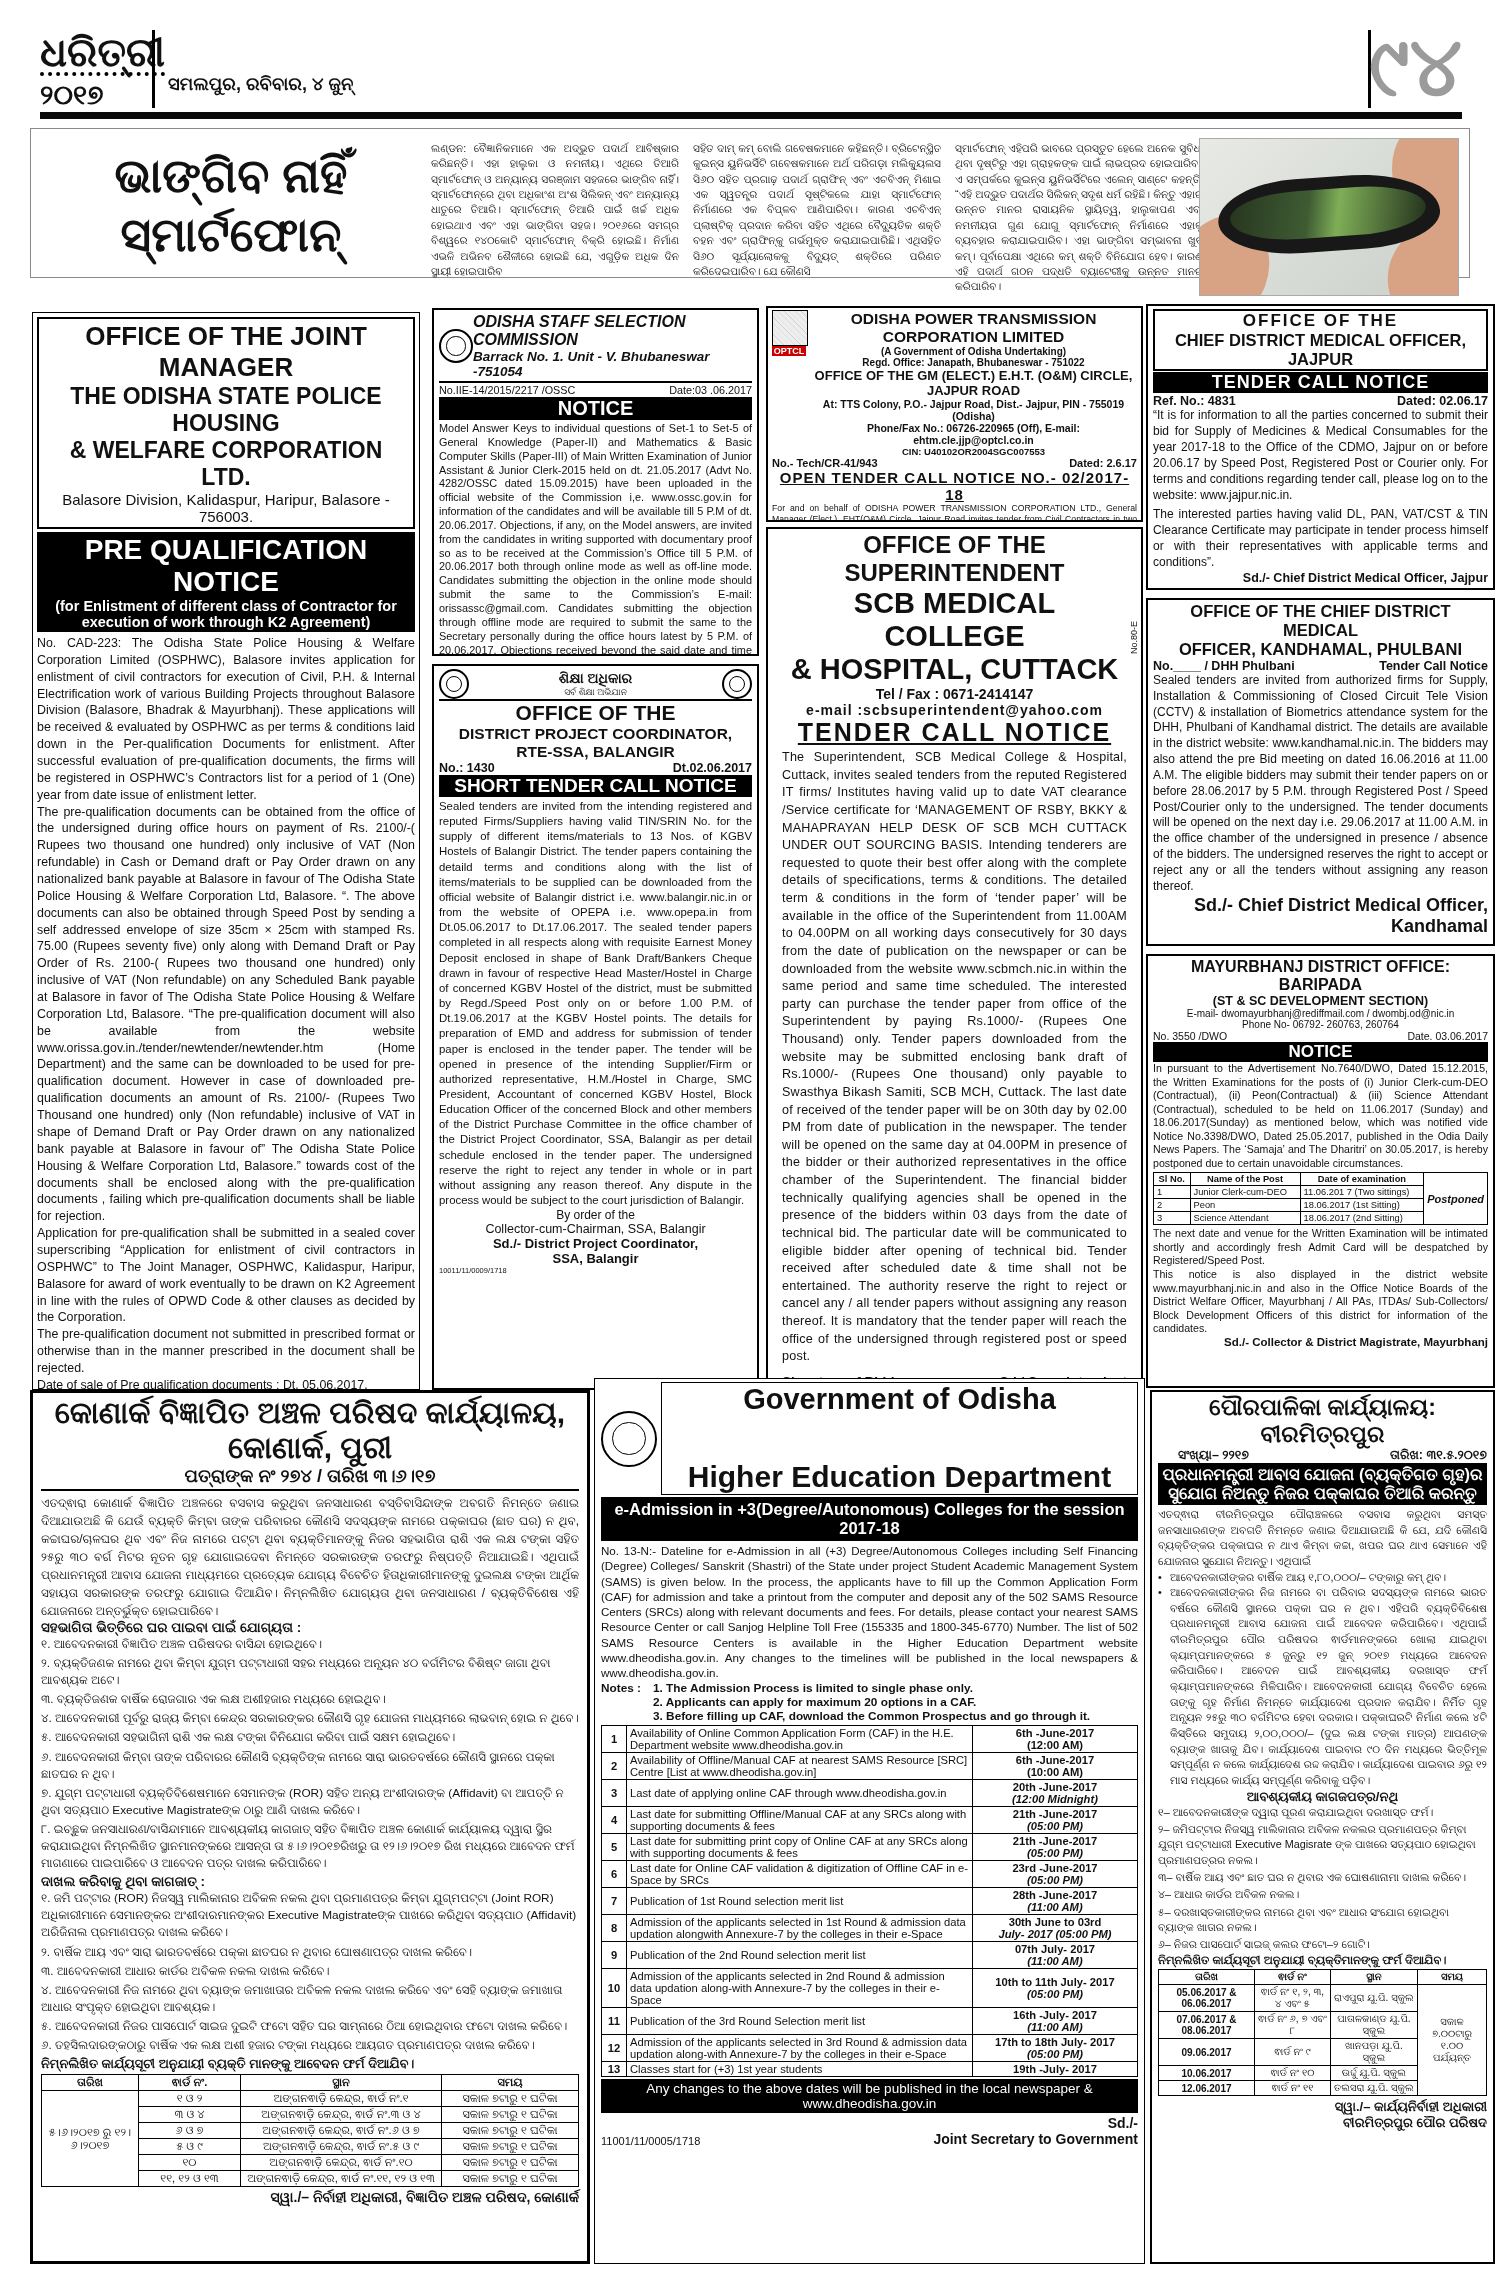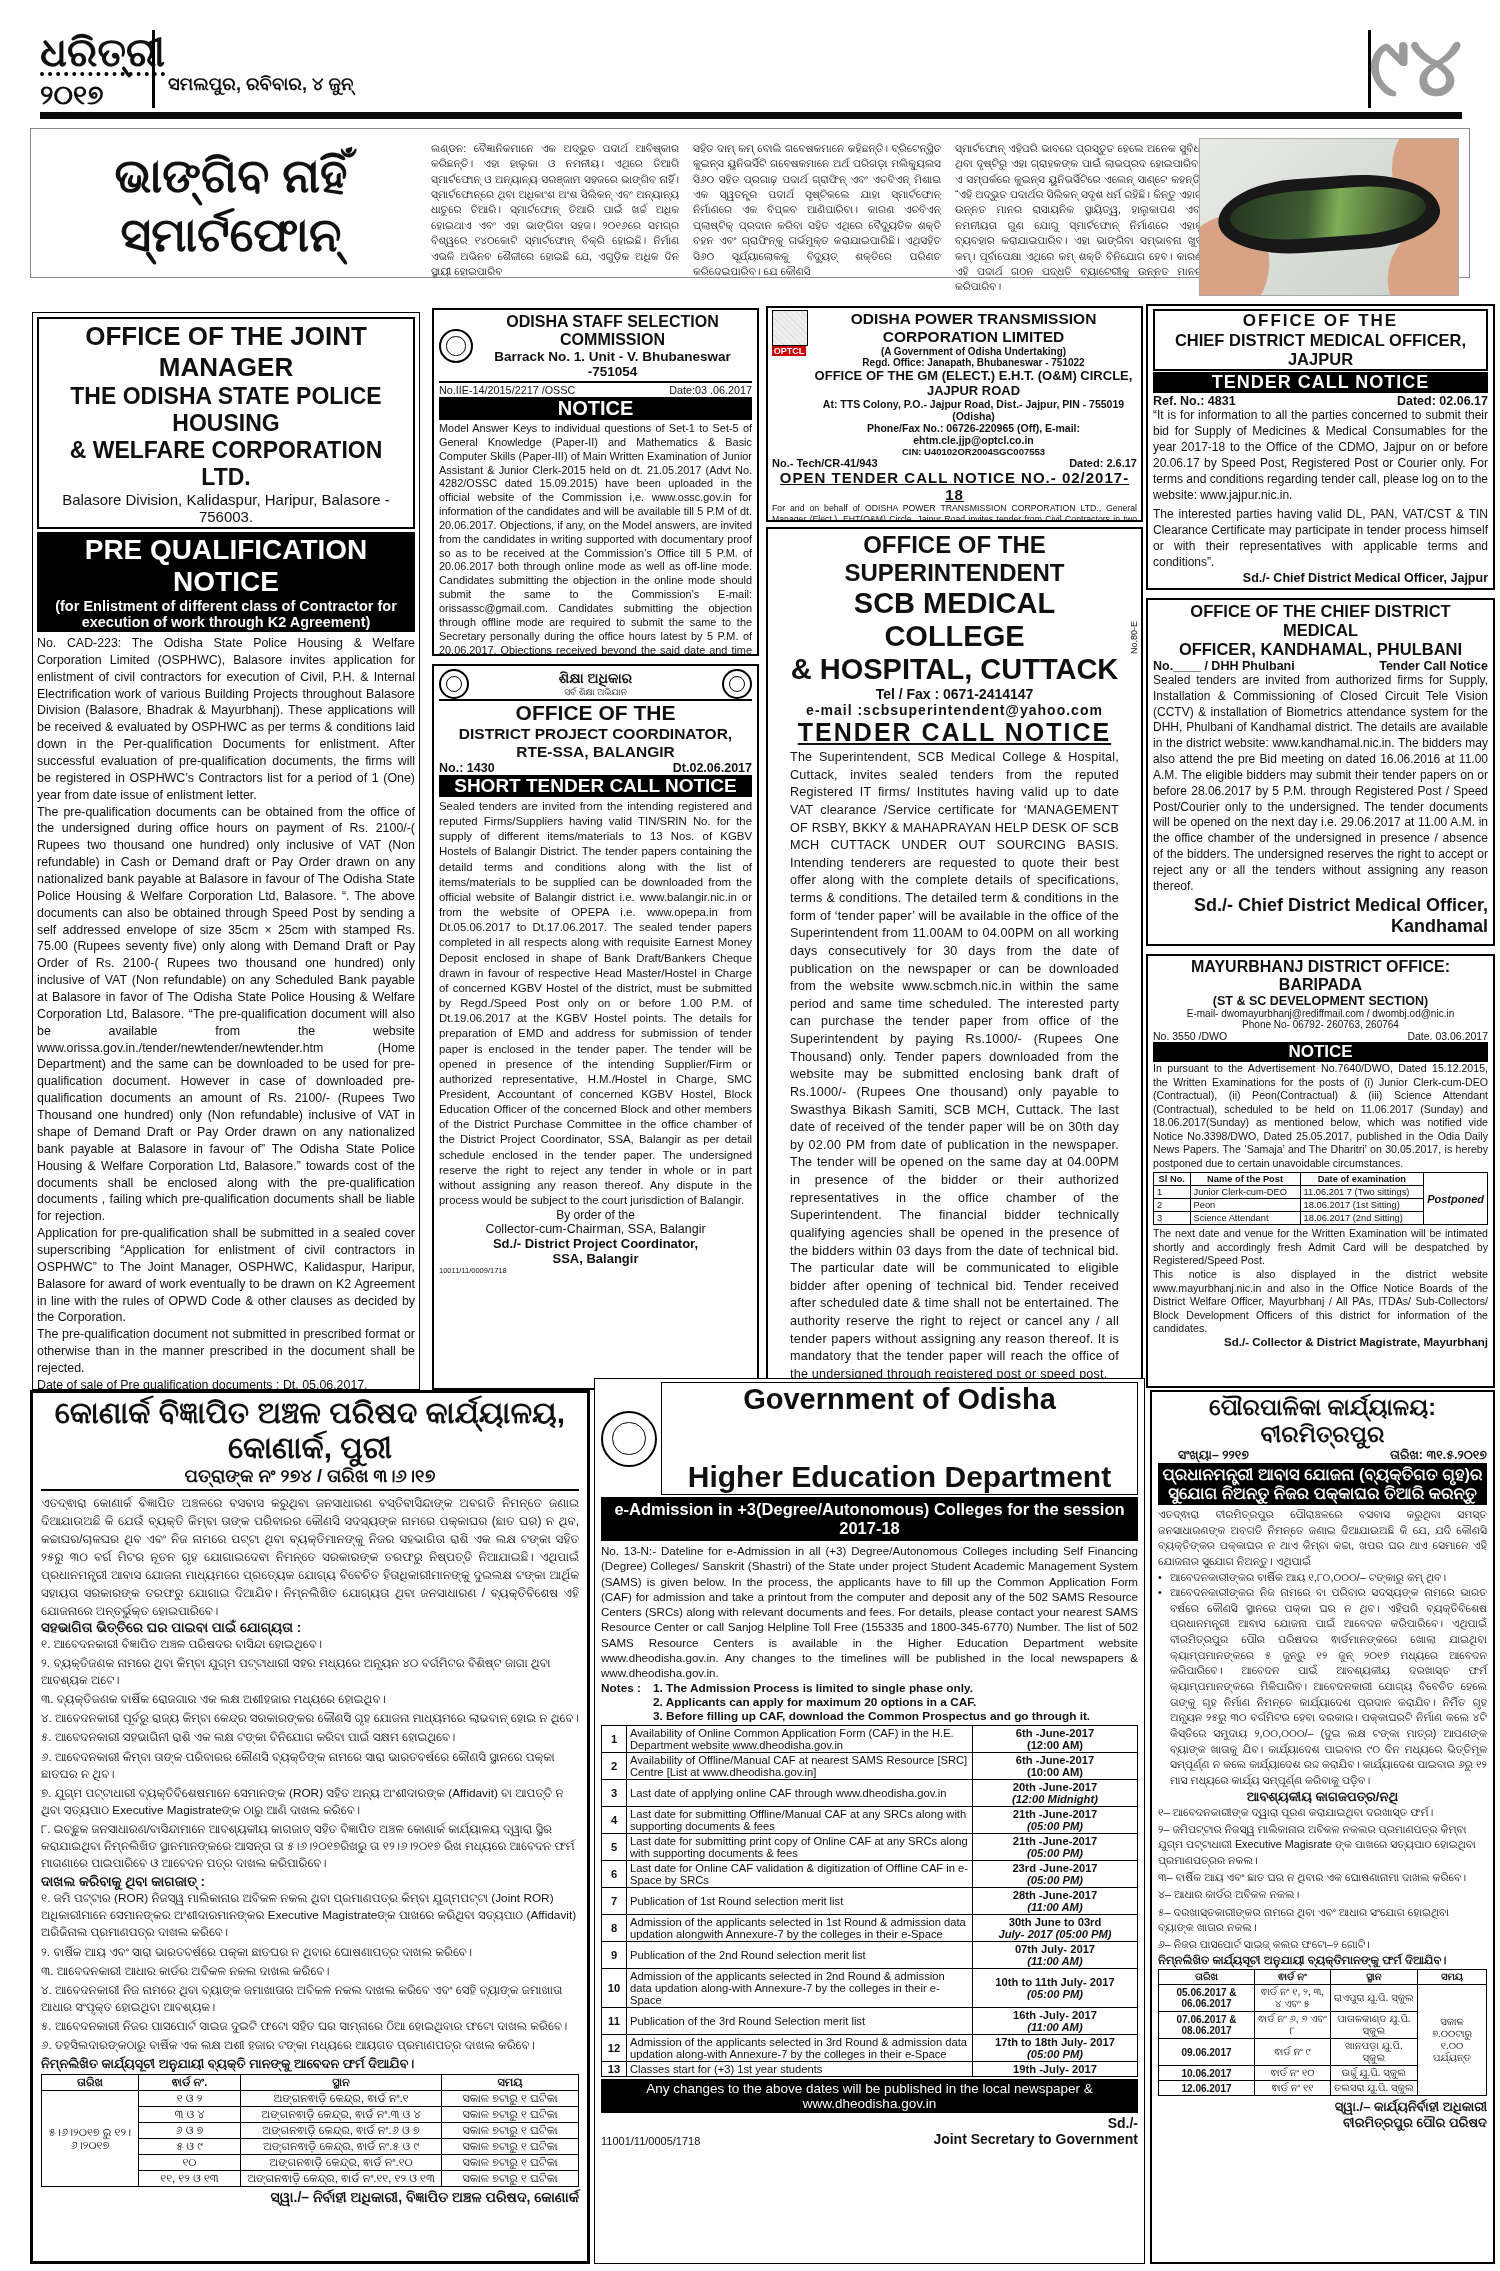--- a/index.html
+++ b/index.html
@@ -84,21 +84,21 @@
     <div>The pre-qualification document not submitted in prescribed format or otherwise than in the manner prescribed in the document shall be rejected.</div>
     <div>Date of sale of Pre qualification documents : Dt. 05.06.2017.</div>
 
   </div>
 
 </div>
 
 <div class="box" style="left:432px;top:308px;width:327px;height:348px;padding:3px 5px;">
   <div style="display:flex;align-items:center;border-bottom:2px solid #000;padding-bottom:2px;">
     <span class="emblem" style="width:30px;height:30px;flex:0 0 30px;"></span>
-    <div style="flex:1;text-align:center;">
+    <div style="flex:1;text-align:left;font-style:italic;">
       <div class="b" style="font-size:16px;">ODISHA STAFF SELECTION COMMISSION</div>
       <div class="b" style="font-size:13.5px;">Barrack No. 1. Unit - V. Bhubaneswar -751054</div>
     </div>
   </div>
   <div class="row" style="font-size:10.8px;margin-top:1px;">
     <span>No.IIE-14/2015/2217 /OSSC</span>
     <span>Date:03 .06.2017</span>
   </div>
   <div class="bar" style="font-size:20px;margin-top:1px;">NOTICE</div>
   <div class="j" style="font-size:10.9px;line-height:1.27;margin-top:2px;">Model Answer Keys to individual questions of Set-1 to Set-5 of General Knowledge (Paper-II) and Mathematics &amp; Basic Computer Skills (Paper-III) of Main Written Examination of Junior Assistant &amp; Junior Clerk-2015 held on dt. 21.05.2017 (Advt No. 4282/OSSC dated 15.09.2015) have been uploaded in the official website of the Commission i,e. www.ossc.gov.in for information of the candidates and will be available till 5 P.M of dt. 20.06.2017. Objections, if any, on the Model answers, are invited from the candidates in writing supported with documentary proof so as to be received at the Commission’s Office till 5 P.M. of 20.06.2017 both through online mode as well as off-line mode. Candidates submitting the objection in the online mode should submit the same to the Commission’s E-mail: orissassc@gmail.com. Candidates submitting the objection through offline mode are required to submit the same to the Secretary personally during the office hours latest by 5 P.M. of 20.06.2017. Objections received beyond the said date and time will not be entertained.</div>
@@ -147,21 +147,21 @@
   </div>
   <div class="row b" style="font-size:11px;">
     <span>No.- Tech/CR-41/943</span>
     <span>Dated: 2.6.17</span>
   </div>
   <div class="ctr b" style="font-size:15px;text-decoration:underline;letter-spacing:1px;">OPEN TENDER CALL NOTICE NO.- 02/2017-18</div>
   <div class="j" style="font-size:8.7px;line-height:1.22;">For and on behalf of ODISHA POWER TRANSMISSION CORPORATION LTD., General Manager (Elect.), EHT(O&amp;M) Circle, Jajpur Road invites tender from Civil Contractors in two parts bidding system having civil contract licence ‘C’ or ‘B’ Class and Electrical HT/EHT licence for re-construction of damaged CC road by RCC Road in between 220KV &amp; 33KV S/Y at Grid Sub-Station, Duburi (Old) under PSDF Scheme. The estimated cost of work is Rs.6,37,506/- (including all taxes except service tax), Cost of tender paper is Rs.4,200/-, EMD is Rs.6,500/-. Sale of tender documents is from dated 05.06.2017 to dated 27.06.2017 (during office hours). Last date of submission of tender is date 28.06.2017 upto 01.00 P.M. Date of opening of tender is date 28.06.2017 at 3.00 P.M.  For details visit our website: www.optcl.co.in.</div>
 
 </div>
 
-<div class="box" style="left:766px;top:527px;width:377px;height:861px;padding:2px 22px;">
+<div class="box" style="left:766px;top:527px;width:377px;height:861px;padding:2px 14px;">
   <div class="ctr b" style="font-size:24px;">OFFICE OF THE SUPERINTENDENT</div>
   <div class="ctr b" style="font-size:29px;">SCB MEDICAL COLLEGE</div>
   <div class="ctr b" style="font-size:29px;">&amp; HOSPITAL, CUTTACK</div>
   <div class="ctr b" style="font-size:14px;">Tel / Fax : 0671-2414147</div>
   <div class="ctr b" style="font-size:14px;letter-spacing:1px;">e-mail :scbsuperintendent@yahoo.com</div>
   <div class="vert abs" style="right:2px;top:92px;font-size:9px;">No.80-E</div>
   <div class="ctr b" style="font-size:25px;text-decoration:underline;letter-spacing:2px;">TENDER CALL NOTICE</div>
   <div class="j" style="font-size:12.6px;line-height:1.4;letter-spacing:.2px;margin-top:2px;">The Superintendent, SCB Medical College &amp; Hospital, Cuttack, invites sealed tenders from the reputed Registered IT firms/ Institutes having valid up to date VAT clearance /Service certificate for ‘MANAGEMENT OF RSBY, BKKY &amp; MAHAPRAYAN HELP DESK OF SCB MCH CUTTACK UNDER OUT SOURCING BASIS. Intending tenderers are requested to quote their best offer along with the complete details of specifications, terms &amp; conditions. The detailed term &amp; conditions in the form of ‘tender paper’ will be available in the office of the Superintendent from 11.00AM to 04.00PM on all working days consecutively for 30 days from the date of publication on the newspaper or can be downloaded from the website www.scbmch.nic.in within the same period and same time scheduled. The interested party can purchase the tender paper from office of the Superintendent by paying Rs.1000/- (Rupees One Thousand) only. Tender papers downloaded from the website may be submitted enclosing bank draft of Rs.1000/- (Rupees One thousand) only payable to Swasthya Bikash Samiti, SCB MCH, Cuttack. The last date of received of the tender paper will be on 30th day by 02.00 PM from date of publication in the newspaper. The tender will be opened on the same day at 04.00PM in presence of the bidder or their authorized representatives in the office chamber of the Superintendent. The financial bidder technically qualifying agencies shall be opened in the presence of the bidders within 03 days from the date of technical bid. The particular date will be communicated to eligible bidder after opening of technical bid. Tender received after scheduled date &amp; time shall not be entertained. The authority reserve the right to reject or cancel any / all tender papers without assigning any reason thereof. It is mandatory that the tender paper will reach the office of the undersigned through registered post or speed post.</div>
   <div class="row b" style="font-size:13.5px;margin-top:8px;">
     <span>Signature of Bidder</span>

